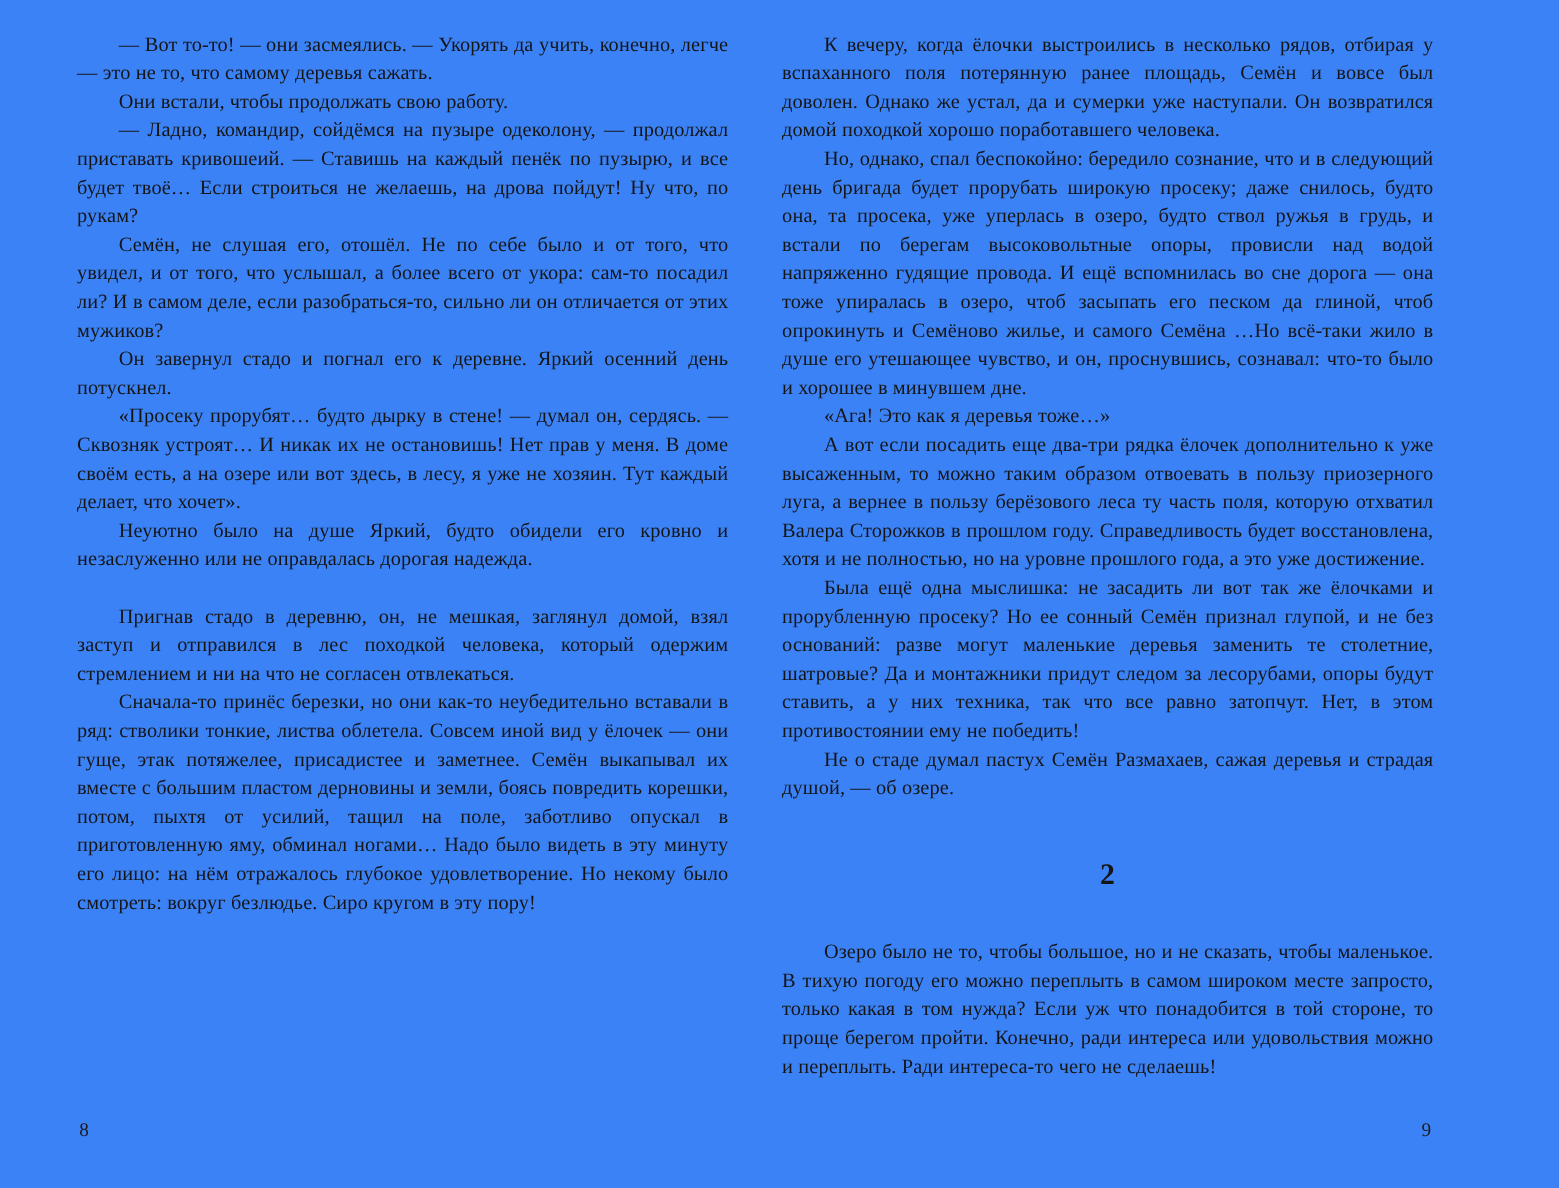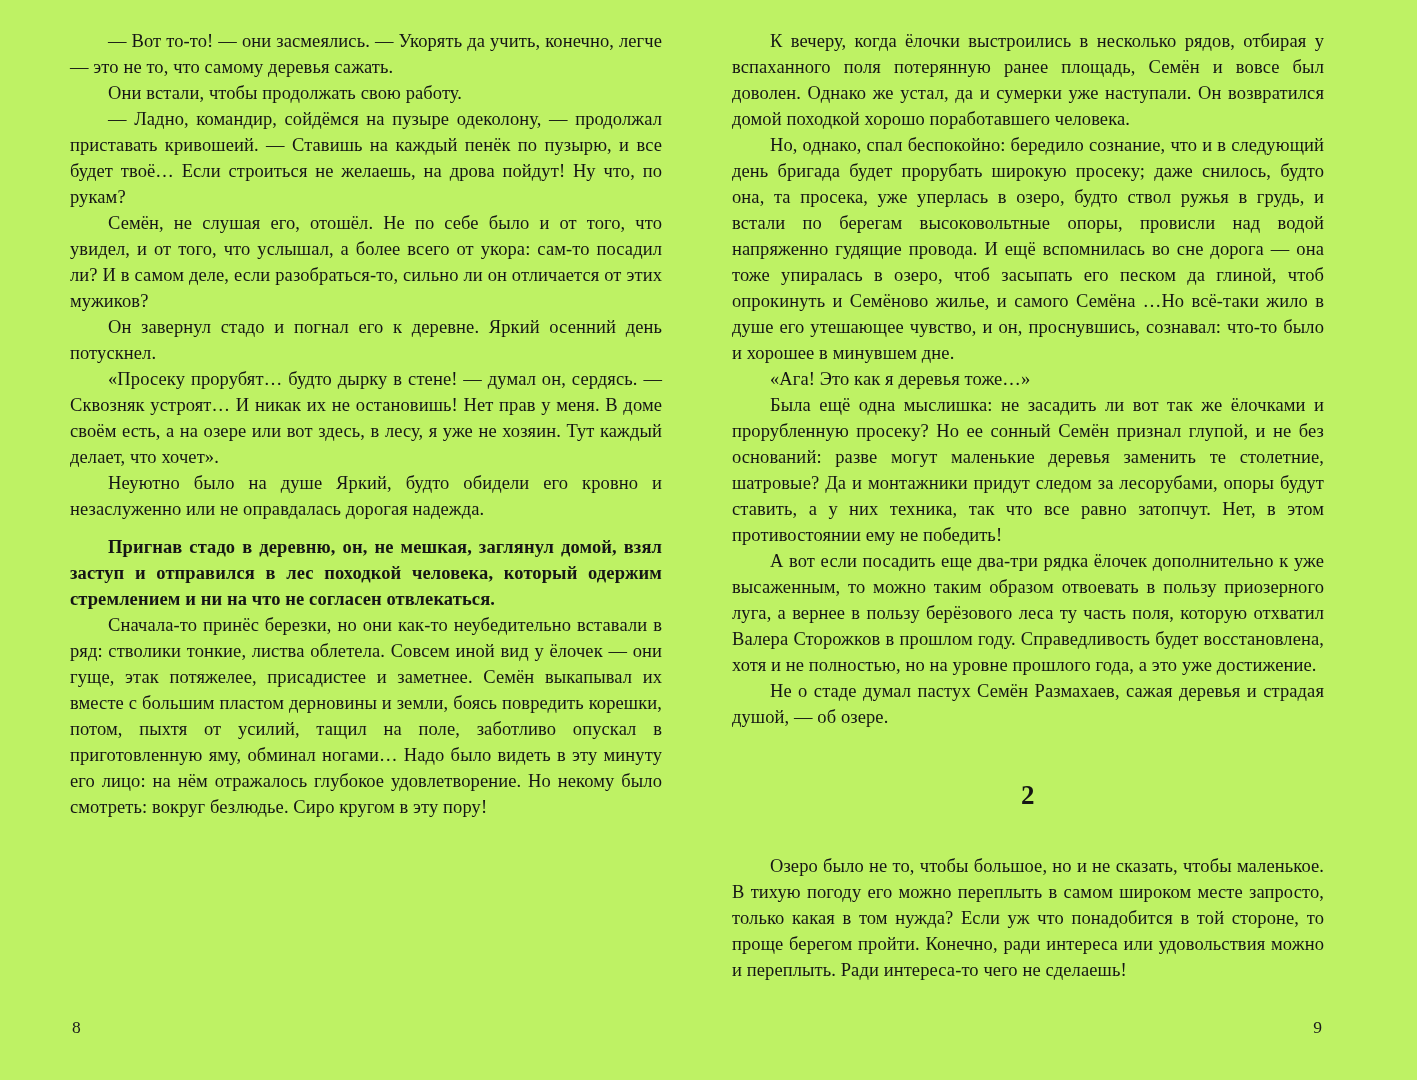--- a/index.html
+++ b/index.html
@@ -10,43 +10,43 @@
     overflow: hidden;
   }
   body {
     font-family: "Liberation Serif", "DejaVu Serif", serif;
     color: #151515;
   }
   .spread {
     position: relative;
     width: 1417px;
     height: 1080px;
-    background: #bef264;
+    background: #3b82f6;
   }
   .page {
     position: absolute;
     top: 0;
     height: 1080px;
   }
   .page-left  { left: 70px;  width: 592px; }
-  .page-right { left: 732px; width: 592px; }
+  .page-right { left: 711px; width: 592px; }
   .text-block {
     position: absolute;
     top: 28px;
     left: 0;
     right: 0;
   }
   .para {
     font-size: 18.5px;
     line-height: 26px;
     text-align: justify;
     text-indent: 38px;
     letter-spacing: 0.1px;
   }
-  .para.gap-before { margin-top: 12px; font-weight: bold; }
+  .para.gap-before { margin-top: 26px; }
   .section-heading {
     font-weight: bold;
     font-size: 27px;
     text-align: center;
     margin-top: 50px;
     margin-bottom: 42px;
     letter-spacing: 0.5px;
   }
   .page-number {
     position: absolute;
@@ -75,22 +75,22 @@
         <p class="para">Сначала-то принёс березки, но они как-то неубедительно вставали в ряд: стволики тонкие, листва облетела. Совсем иной вид у ёлочек — они гуще, этак потяжелее, присадистее и заметнее. Семён выкапывал их вместе с большим пластом дерновины и земли, боясь повредить корешки, потом, пыхтя от усилий, тащил на поле, заботливо опускал в приготовленную яму, обминал ногами… Надо было видеть в эту минуту его лицо: на нём отражалось глубокое удовлетворение. Но некому было смотреть: вокруг безлюдье. Сиро кругом в эту пору!</p>
       </div>
     <div class="page-number num-left">8</div>
   </div>
 
   <div class="page page-right">
     <div class="text-block">
         <p class="para">К вечеру, когда ёлочки выстроились в несколько рядов, отбирая у вспаханного поля потерянную ранее площадь, Семён и вовсе был доволен. Однако же устал, да и сумерки уже наступали. Он возвратился домой походкой хорошо поработавшего человека.</p>
         <p class="para">Но, однако, спал беспокойно: бередило сознание, что и в следующий день бригада будет прорубать широкую просеку; даже снилось, будто она, та просека, уже уперлась в озеро, будто ствол ружья в грудь, и встали по берегам высоковольтные опоры, провисли над водой напряженно гудящие провода. И ещё вспомнилась во сне дорога — она тоже упиралась в озеро, чтоб засыпать его песком да глиной, чтоб опрокинуть и Семёново жилье, и самого Семёна …Но всё-таки жило в душе его утешающее чувство, и он, проснувшись, сознавал: что-то было и хорошее в минувшем дне.</p>
         <p class="para">«Ага! Это как я деревья тоже…»</p>
+        <p class="para">А вот если посадить еще два-три рядка ёлочек дополнительно к уже высаженным, то можно таким образом отвоевать в пользу приозерного луга, а вернее в пользу берёзового леса ту часть поля, которую отхватил Валера Сторожков в прошлом году. Справедливость будет восстановлена, хотя и не полностью, но на уровне прошлого года, а это уже достижение.</p>
         <p class="para">Была ещё одна мыслишка: не засадить ли вот так же ёлочками и прорубленную просеку? Но ее сонный Семён признал глупой, и не без оснований: разве могут маленькие деревья заменить те столетние, шатровые? Да и монтажники придут следом за лесорубами, опоры будут ставить, а у них техника, так что все равно затопчут. Нет, в этом противостоянии ему не победить!</p>
-        <p class="para">А вот если посадить еще два-три рядка ёлочек дополнительно к уже высаженным, то можно таким образом отвоевать в пользу приозерного луга, а вернее в пользу берёзового леса ту часть поля, которую отхватил Валера Сторожков в прошлом году. Справедливость будет восстановлена, хотя и не полностью, но на уровне прошлого года, а это уже достижение.</p>
         <p class="para">Не о стаде думал пастух Семён Размахаев, сажая деревья и страдая душой, — об озере.</p>
         <div class="section-heading">2</div>
         <p class="para">Озеро было не то, чтобы большое, но и не сказать, чтобы маленькое. В тихую погоду его можно переплыть в самом широком месте запросто, только какая в том нужда? Если уж что понадобится в той стороне, то проще берегом пройти. Конечно, ради интереса или удовольствия можно и переплыть. Ради интереса-то чего не сделаешь!</p>
       </div>
     <div class="page-number num-right">9</div>
   </div>
 
 </div>
 
 </body></html>

